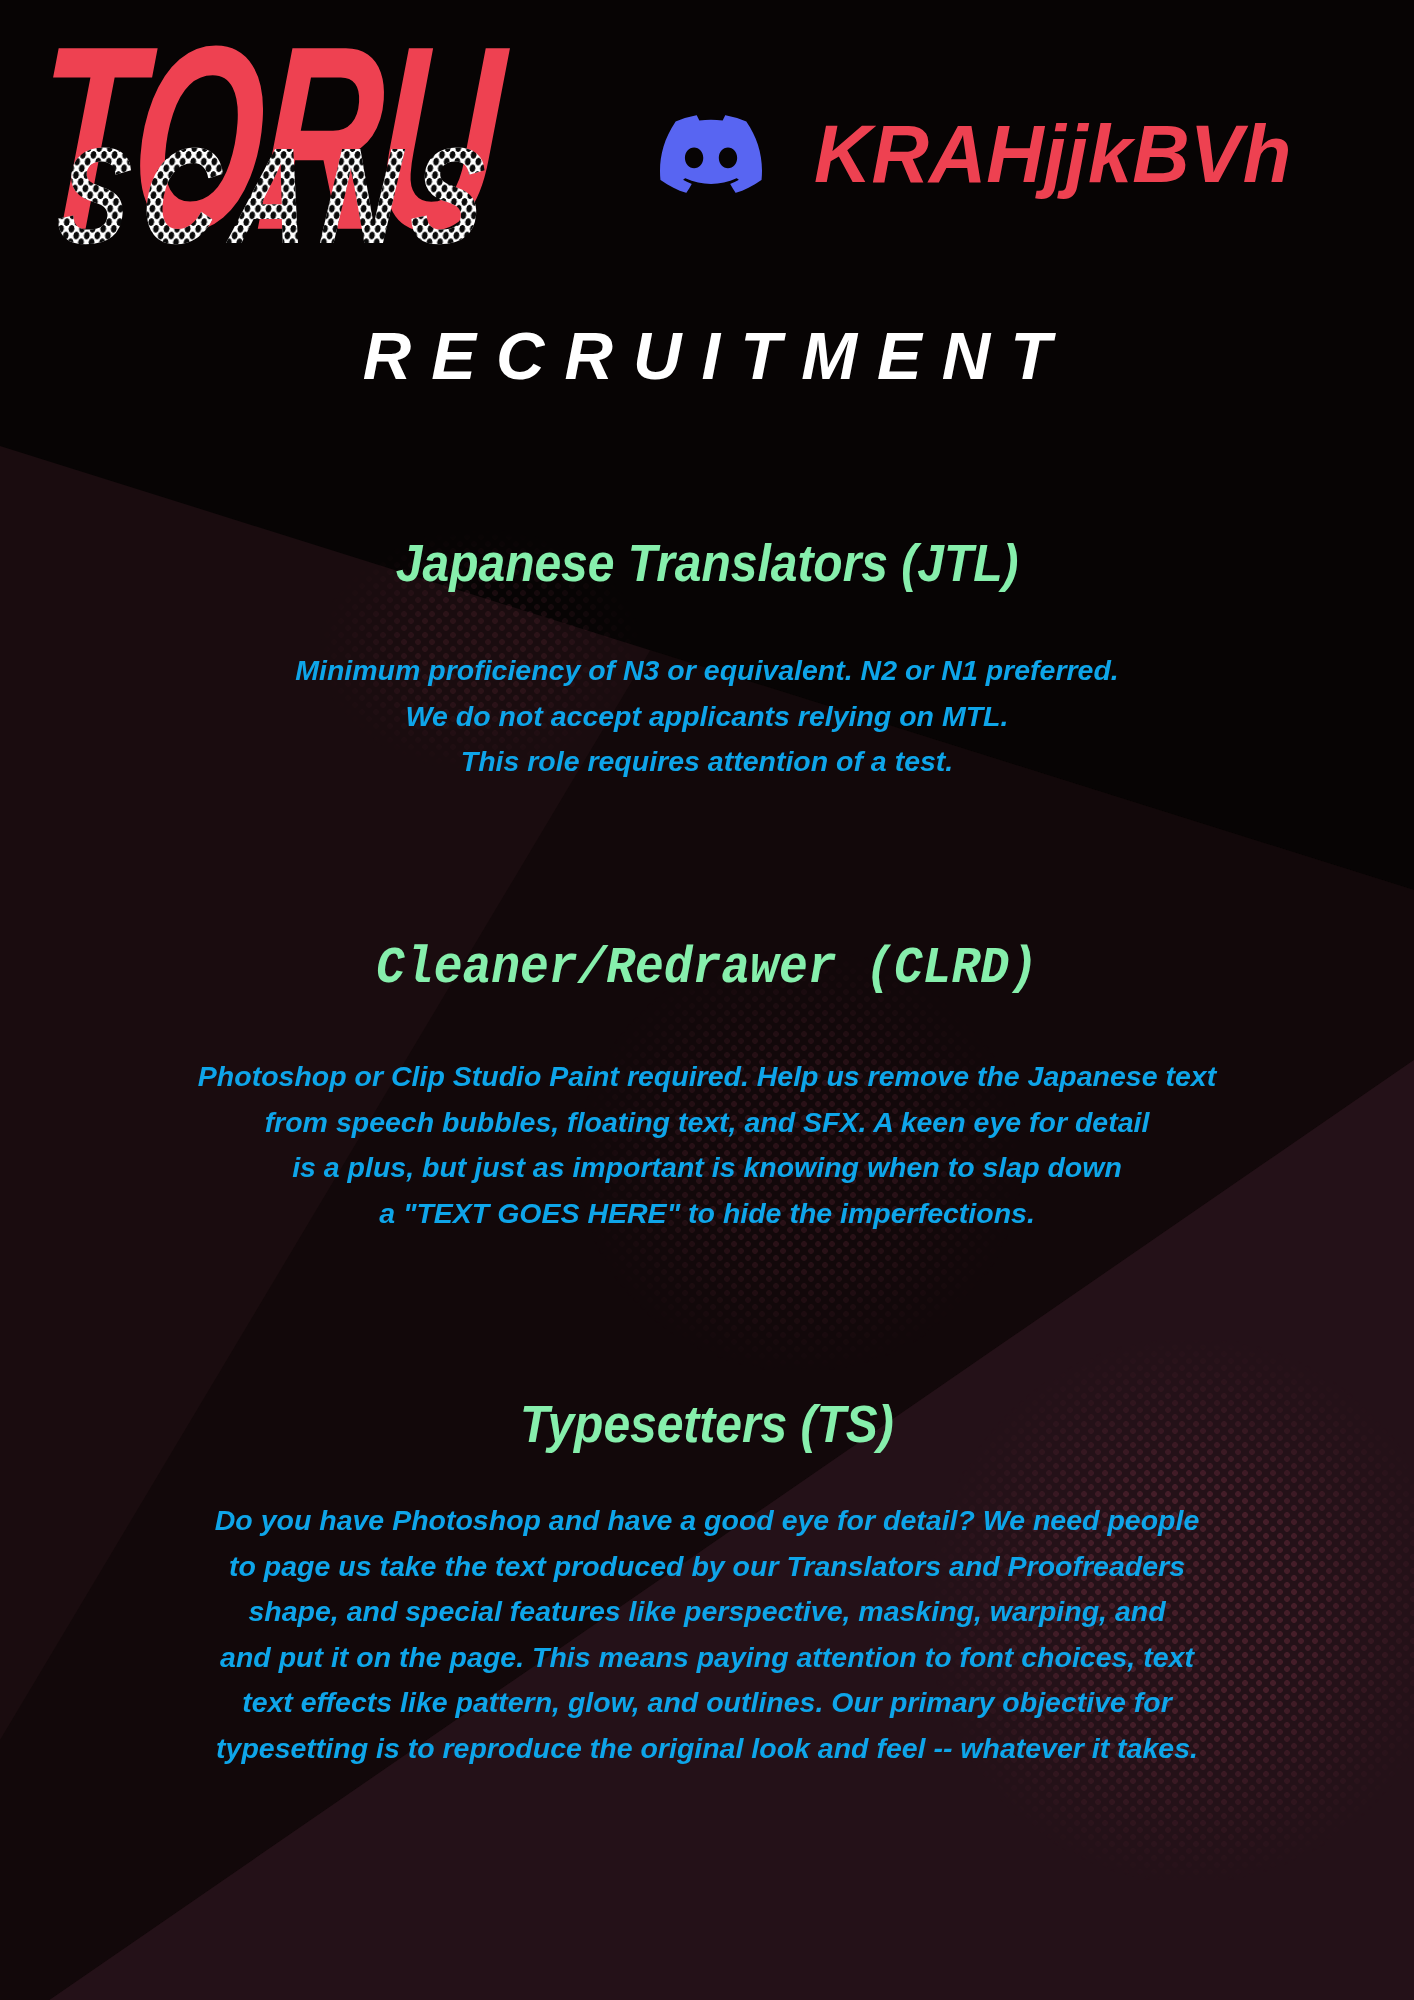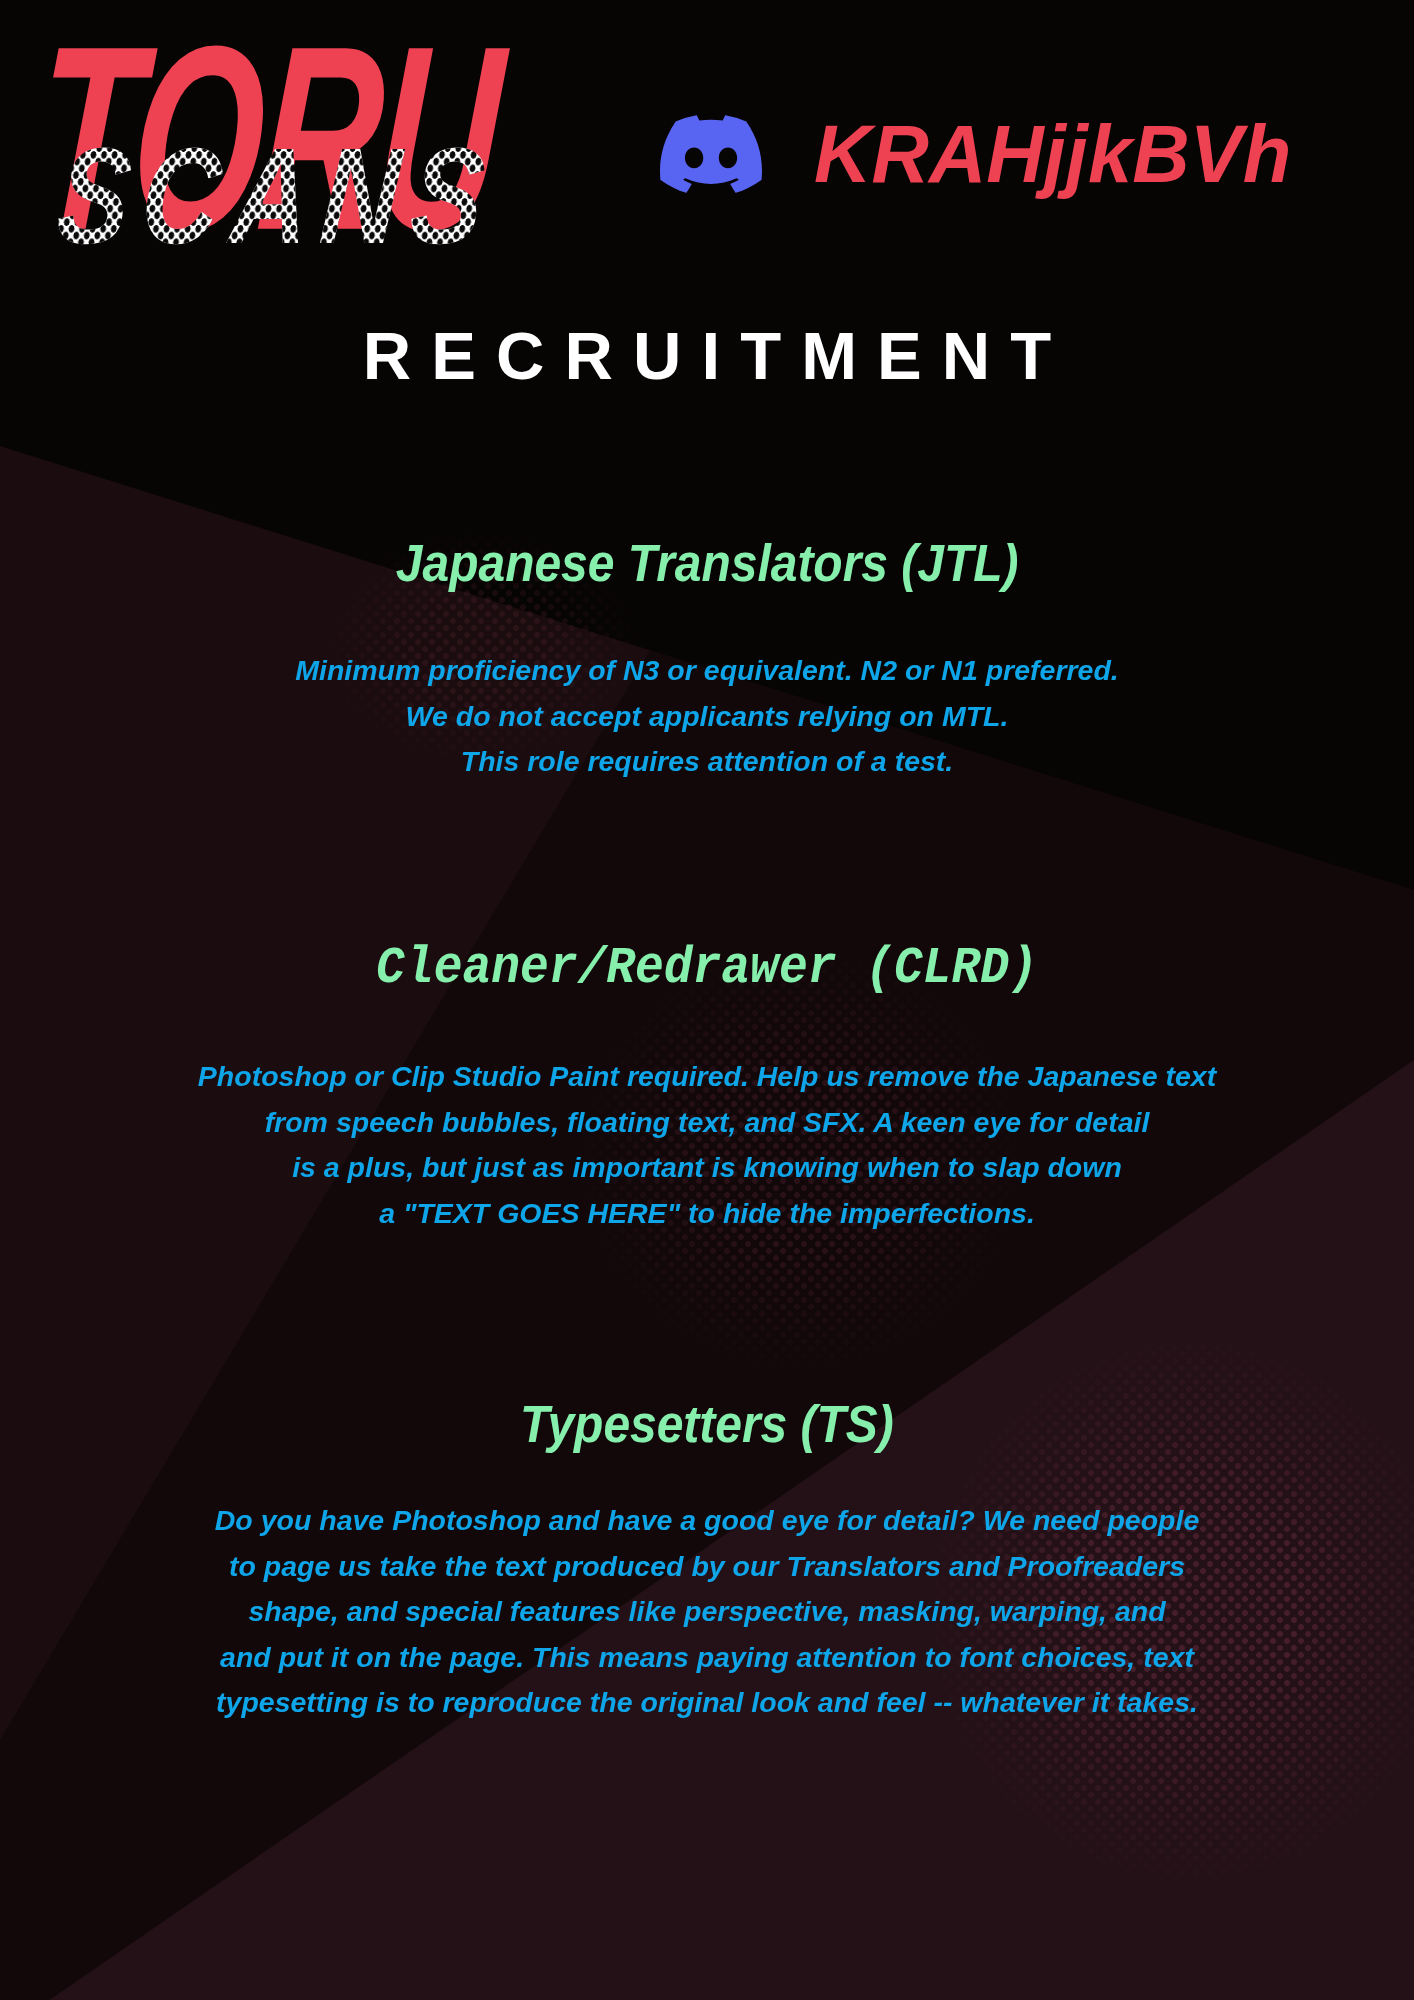--- a/index.html
+++ b/index.html
@@ -56,21 +56,21 @@
   .discord-icon{width:102px;height:102px;display:block;}
   .discord-code{
     font-style:italic;font-weight:900;font-size:82px;line-height:1;
     color:#ee4151;white-space:nowrap;letter-spacing:0;
     transform:scaleX(.97);transform-origin:0 50%;
   }
   
   .recruitment{
     position:absolute;left:0;top:322px;width:100%;margin:0;
     text-align:center;
-    font-weight:800;font-size:67px;line-height:1;
+    font-style:italic;font-weight:800;font-size:67px;line-height:1;
     letter-spacing:.30em;text-indent:.30em;color:#ffffff;white-space:nowrap;
   }
   
   .sec-heading{
     position:absolute;left:0;width:100%;text-align:center;margin:0;
     color:#86efac;font-style:italic;font-weight:800;font-size:51px;line-height:1.1;
     white-space:nowrap;
   }
   .sec-heading>span{display:inline-block;transform:scaleX(.94);transform-origin:50% 50%;}
   .sec-body{
@@ -126,16 +126,17 @@
   </div>
 
   <h2 class="sec-heading h-ts">
     <span>Typesetters (TS)</span>
   </h2>
   <div class="sec-body b-ts">
     <div class="line">Do you have Photoshop and have a good eye for detail? We need people</div>
     <div class="line">to page us take the text produced by our Translators and Proofreaders</div>
     <div class="line">shape, and special features like perspective, masking, warping, and</div>
     <div class="line">and put it on the page. This means paying attention to font choices, text</div>
+    <div class="line">text effects like pattern, glow, and outlines. Our primary objective for</div>
     <div class="line">typesetting is to reproduce the original look and feel -- whatever it takes.</div>
   </div>
 
 </div>
 
 </body></html>

